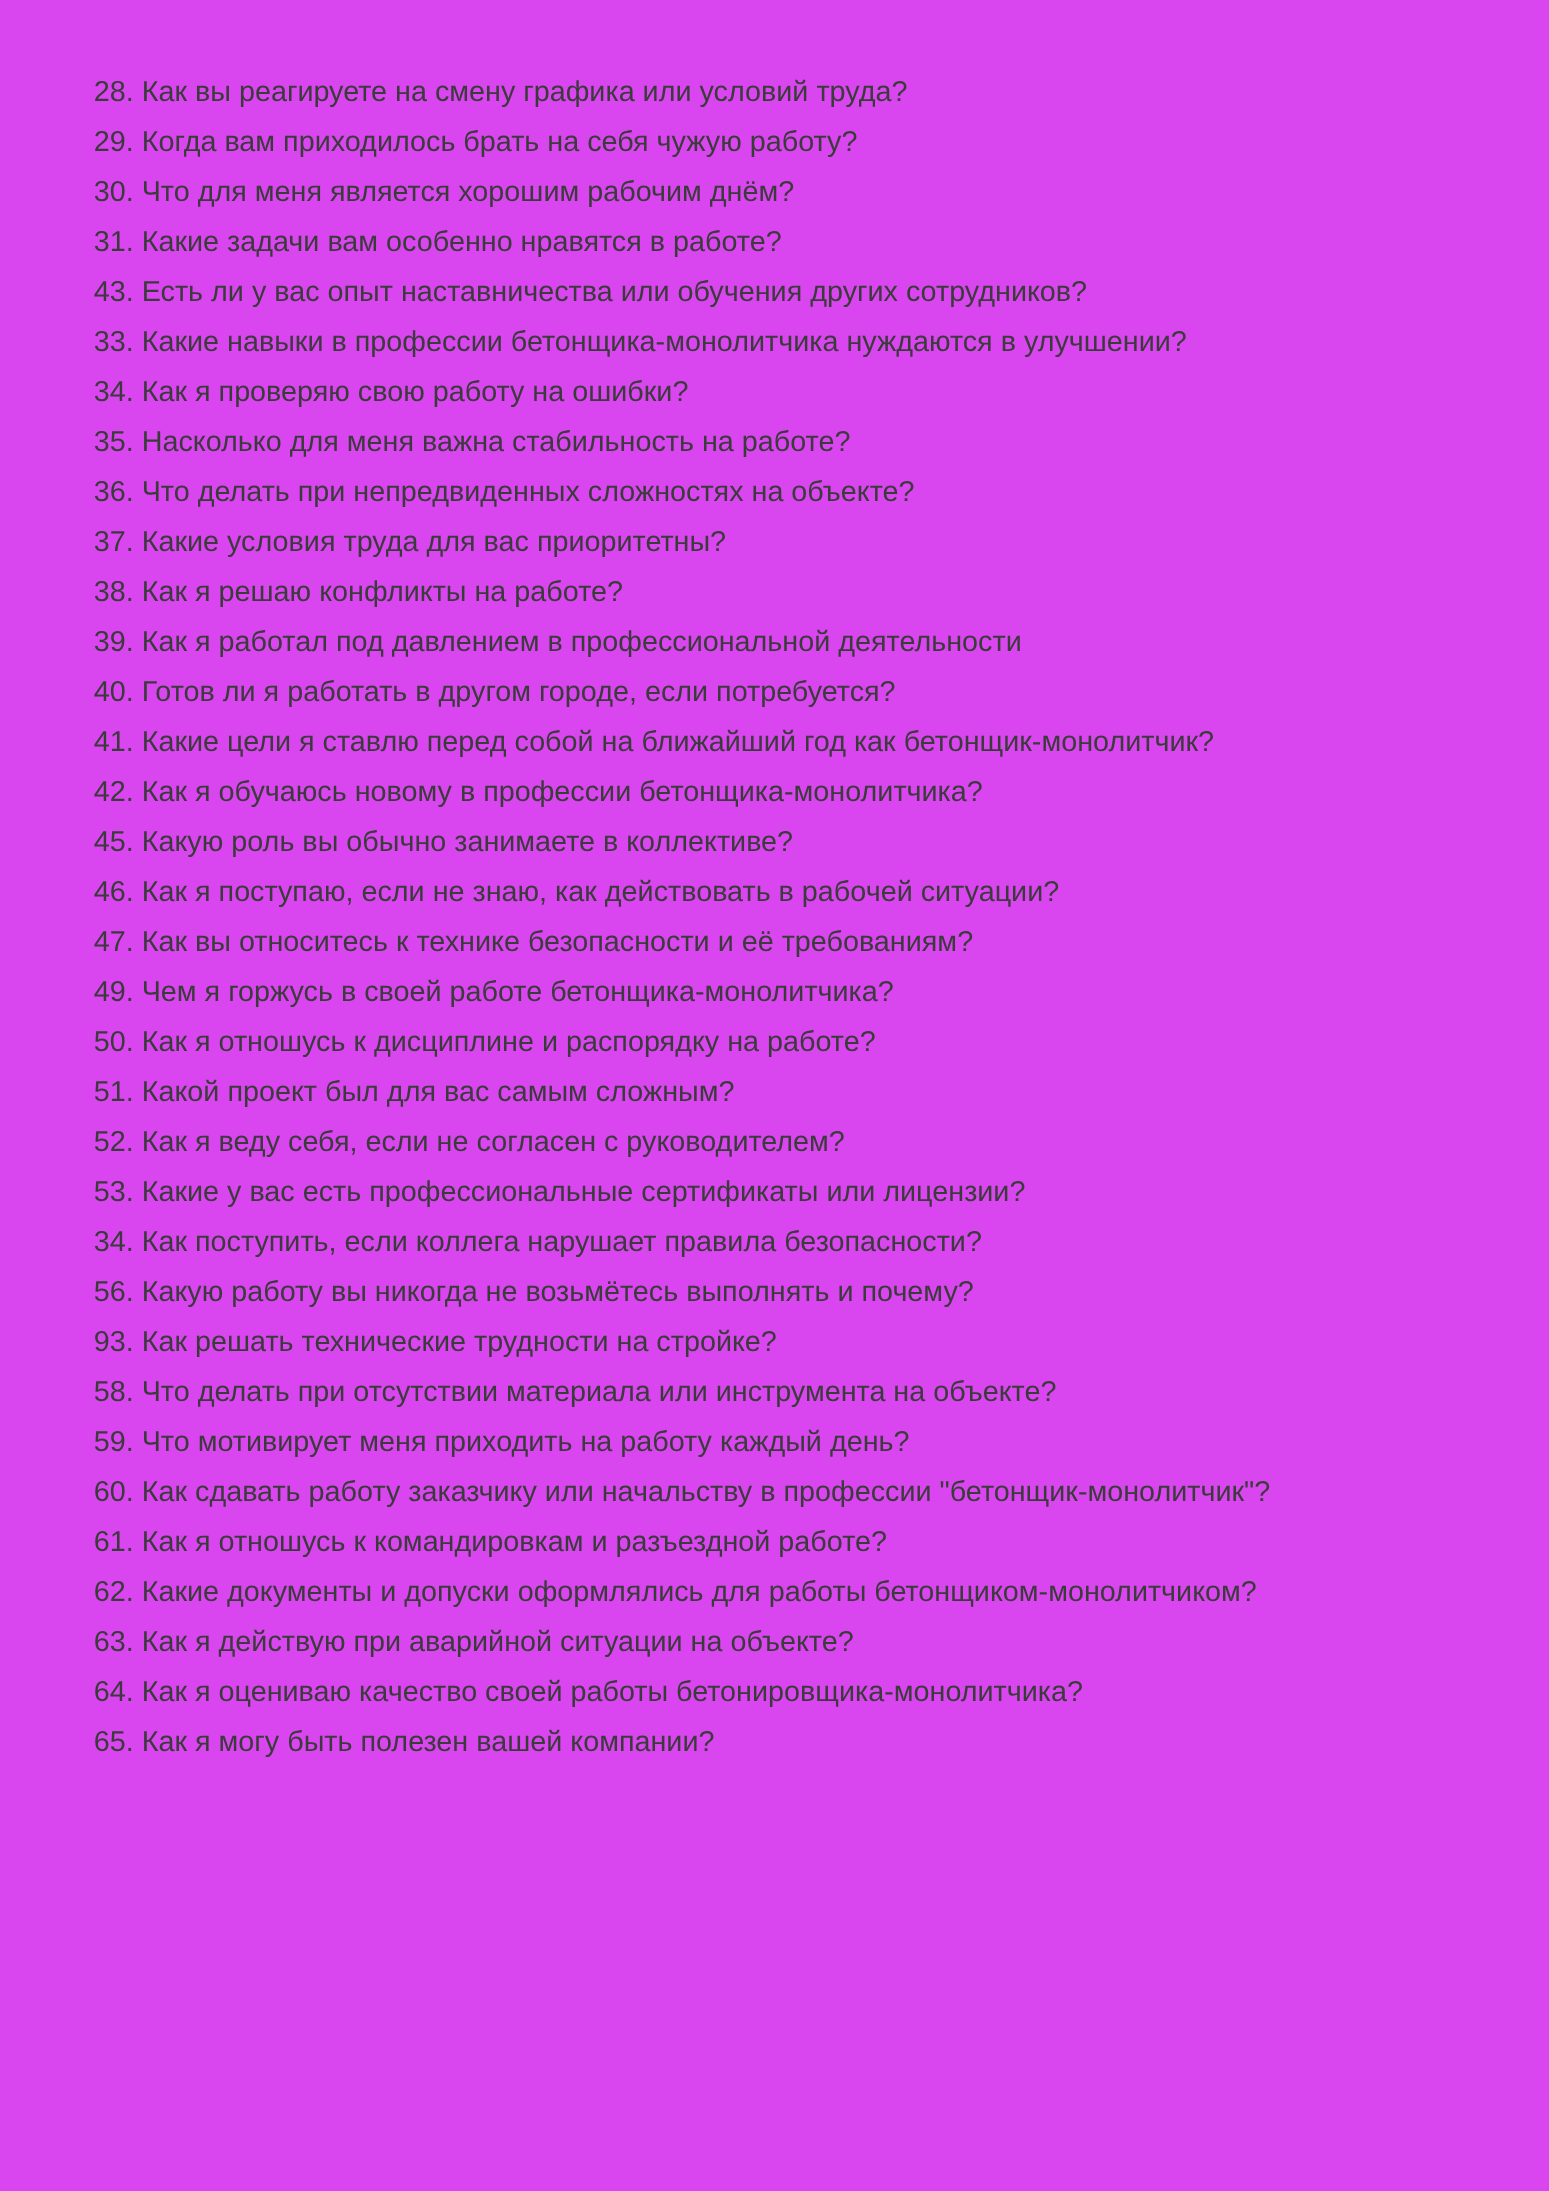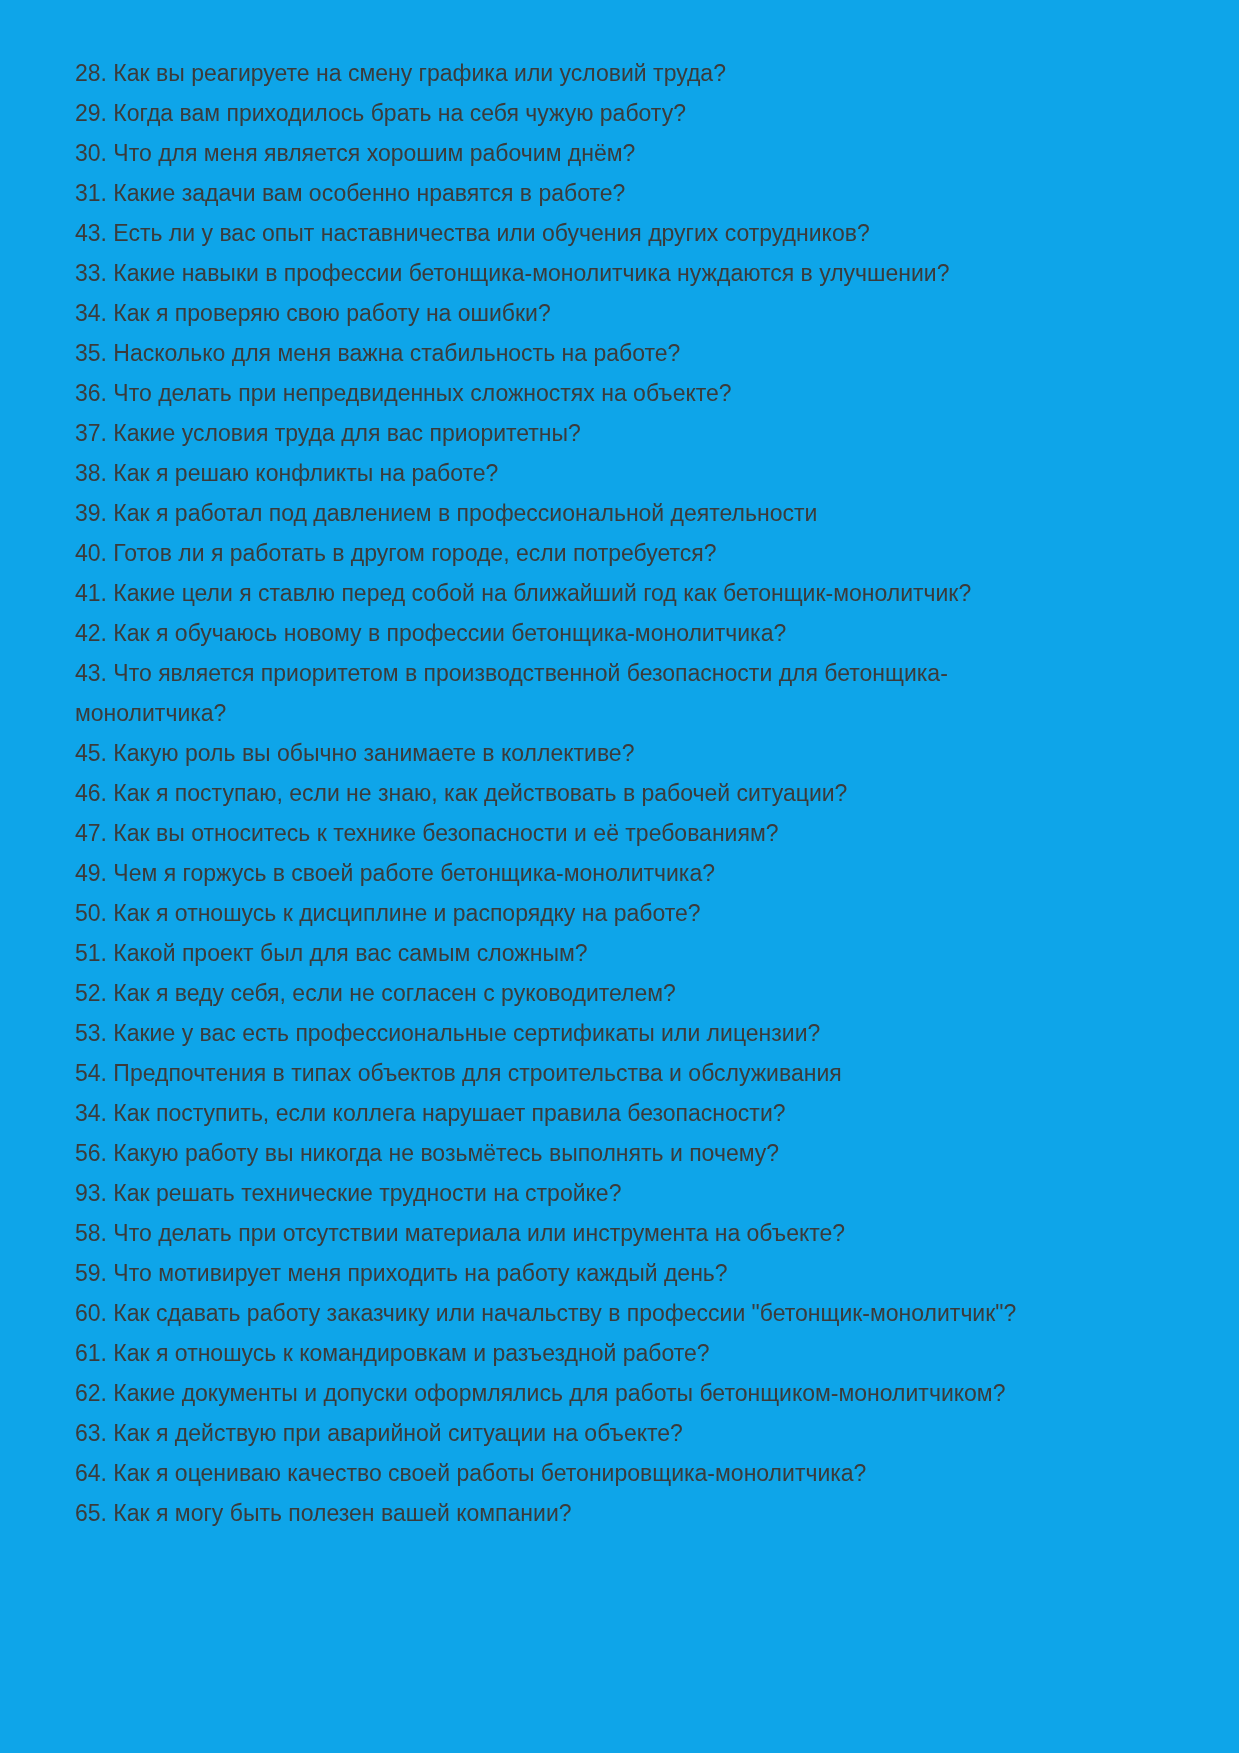--- a/index.html
+++ b/index.html
@@ -11,21 +11,21 @@
     width: 1239px;
     height: 1753px;
     box-sizing: border-box;
     font-family: "Liberation Sans", "DejaVu Sans", sans-serif;
   }
   .page {
     box-sizing: border-box;
     width: 1239px;
     height: 1753px;
     padding: 53px 75px 0 75px;
-    background: #0ea5e9;
+    background: #d946ef;
   }
   .question-list {
     width: 1089px;
   }
   .question-list p.q {
     margin: 0;
     padding: 0;
     font-size: 23px;
     line-height: 40px;
     color: #3b3b3b;
@@ -47,31 +47,28 @@
     <p class="q">33. Какие навыки в профессии бетонщика-монолитчика нуждаются в улучшении?</p>
     <p class="q">34. Как я проверяю свою работу на ошибки?</p>
     <p class="q">35. Насколько для меня важна стабильность на работе?</p>
     <p class="q">36. Что делать при непредвиденных сложностях на объекте?</p>
     <p class="q">37. Какие условия труда для вас приоритетны?</p>
     <p class="q">38. Как я решаю конфликты на работе?</p>
     <p class="q">39. Как я работал под давлением в профессиональной деятельности</p>
     <p class="q">40. Готов ли я работать в другом городе, если потребуется?</p>
     <p class="q">41. Какие цели я ставлю перед собой на ближайший год как бетонщик-монолитчик?</p>
     <p class="q">42. Как я обучаюсь новому в профессии бетонщика-монолитчика?</p>
-    <p class="q">43. Что является приоритетом в производственной безопасности для бетонщика-
-монолитчика?</p>
     <p class="q">45. Какую роль вы обычно занимаете в коллективе?</p>
     <p class="q">46. Как я поступаю, если не знаю, как действовать в рабочей ситуации?</p>
     <p class="q">47. Как вы относитесь к технике безопасности и её требованиям?</p>
     <p class="q">49. Чем я горжусь в своей работе бетонщика-монолитчика?</p>
     <p class="q">50. Как я отношусь к дисциплине и распорядку на работе?</p>
     <p class="q">51. Какой проект был для вас самым сложным?</p>
     <p class="q">52. Как я веду себя, если не согласен с руководителем?</p>
     <p class="q">53. Какие у вас есть профессиональные сертификаты или лицензии?</p>
-    <p class="q">54. Предпочтения в типах объектов для строительства и обслуживания</p>
     <p class="q">34. Как поступить, если коллега нарушает правила безопасности?</p>
     <p class="q">56. Какую работу вы никогда не возьмётесь выполнять и почему?</p>
     <p class="q">93. Как решать технические трудности на стройке?</p>
     <p class="q">58. Что делать при отсутствии материала или инструмента на объекте?</p>
     <p class="q">59. Что мотивирует меня приходить на работу каждый день?</p>
     <p class="q">60. Как сдавать работу заказчику или начальству в профессии "бетонщик-монолитчик"?</p>
     <p class="q">61. Как я отношусь к командировкам и разъездной работе?</p>
     <p class="q">62. Какие документы и допуски оформлялись для работы бетонщиком-монолитчиком?</p>
     <p class="q">63. Как я действую при аварийной ситуации на объекте?</p>
     <p class="q">64. Как я оцениваю качество своей работы бетонировщика-монолитчика?</p>

